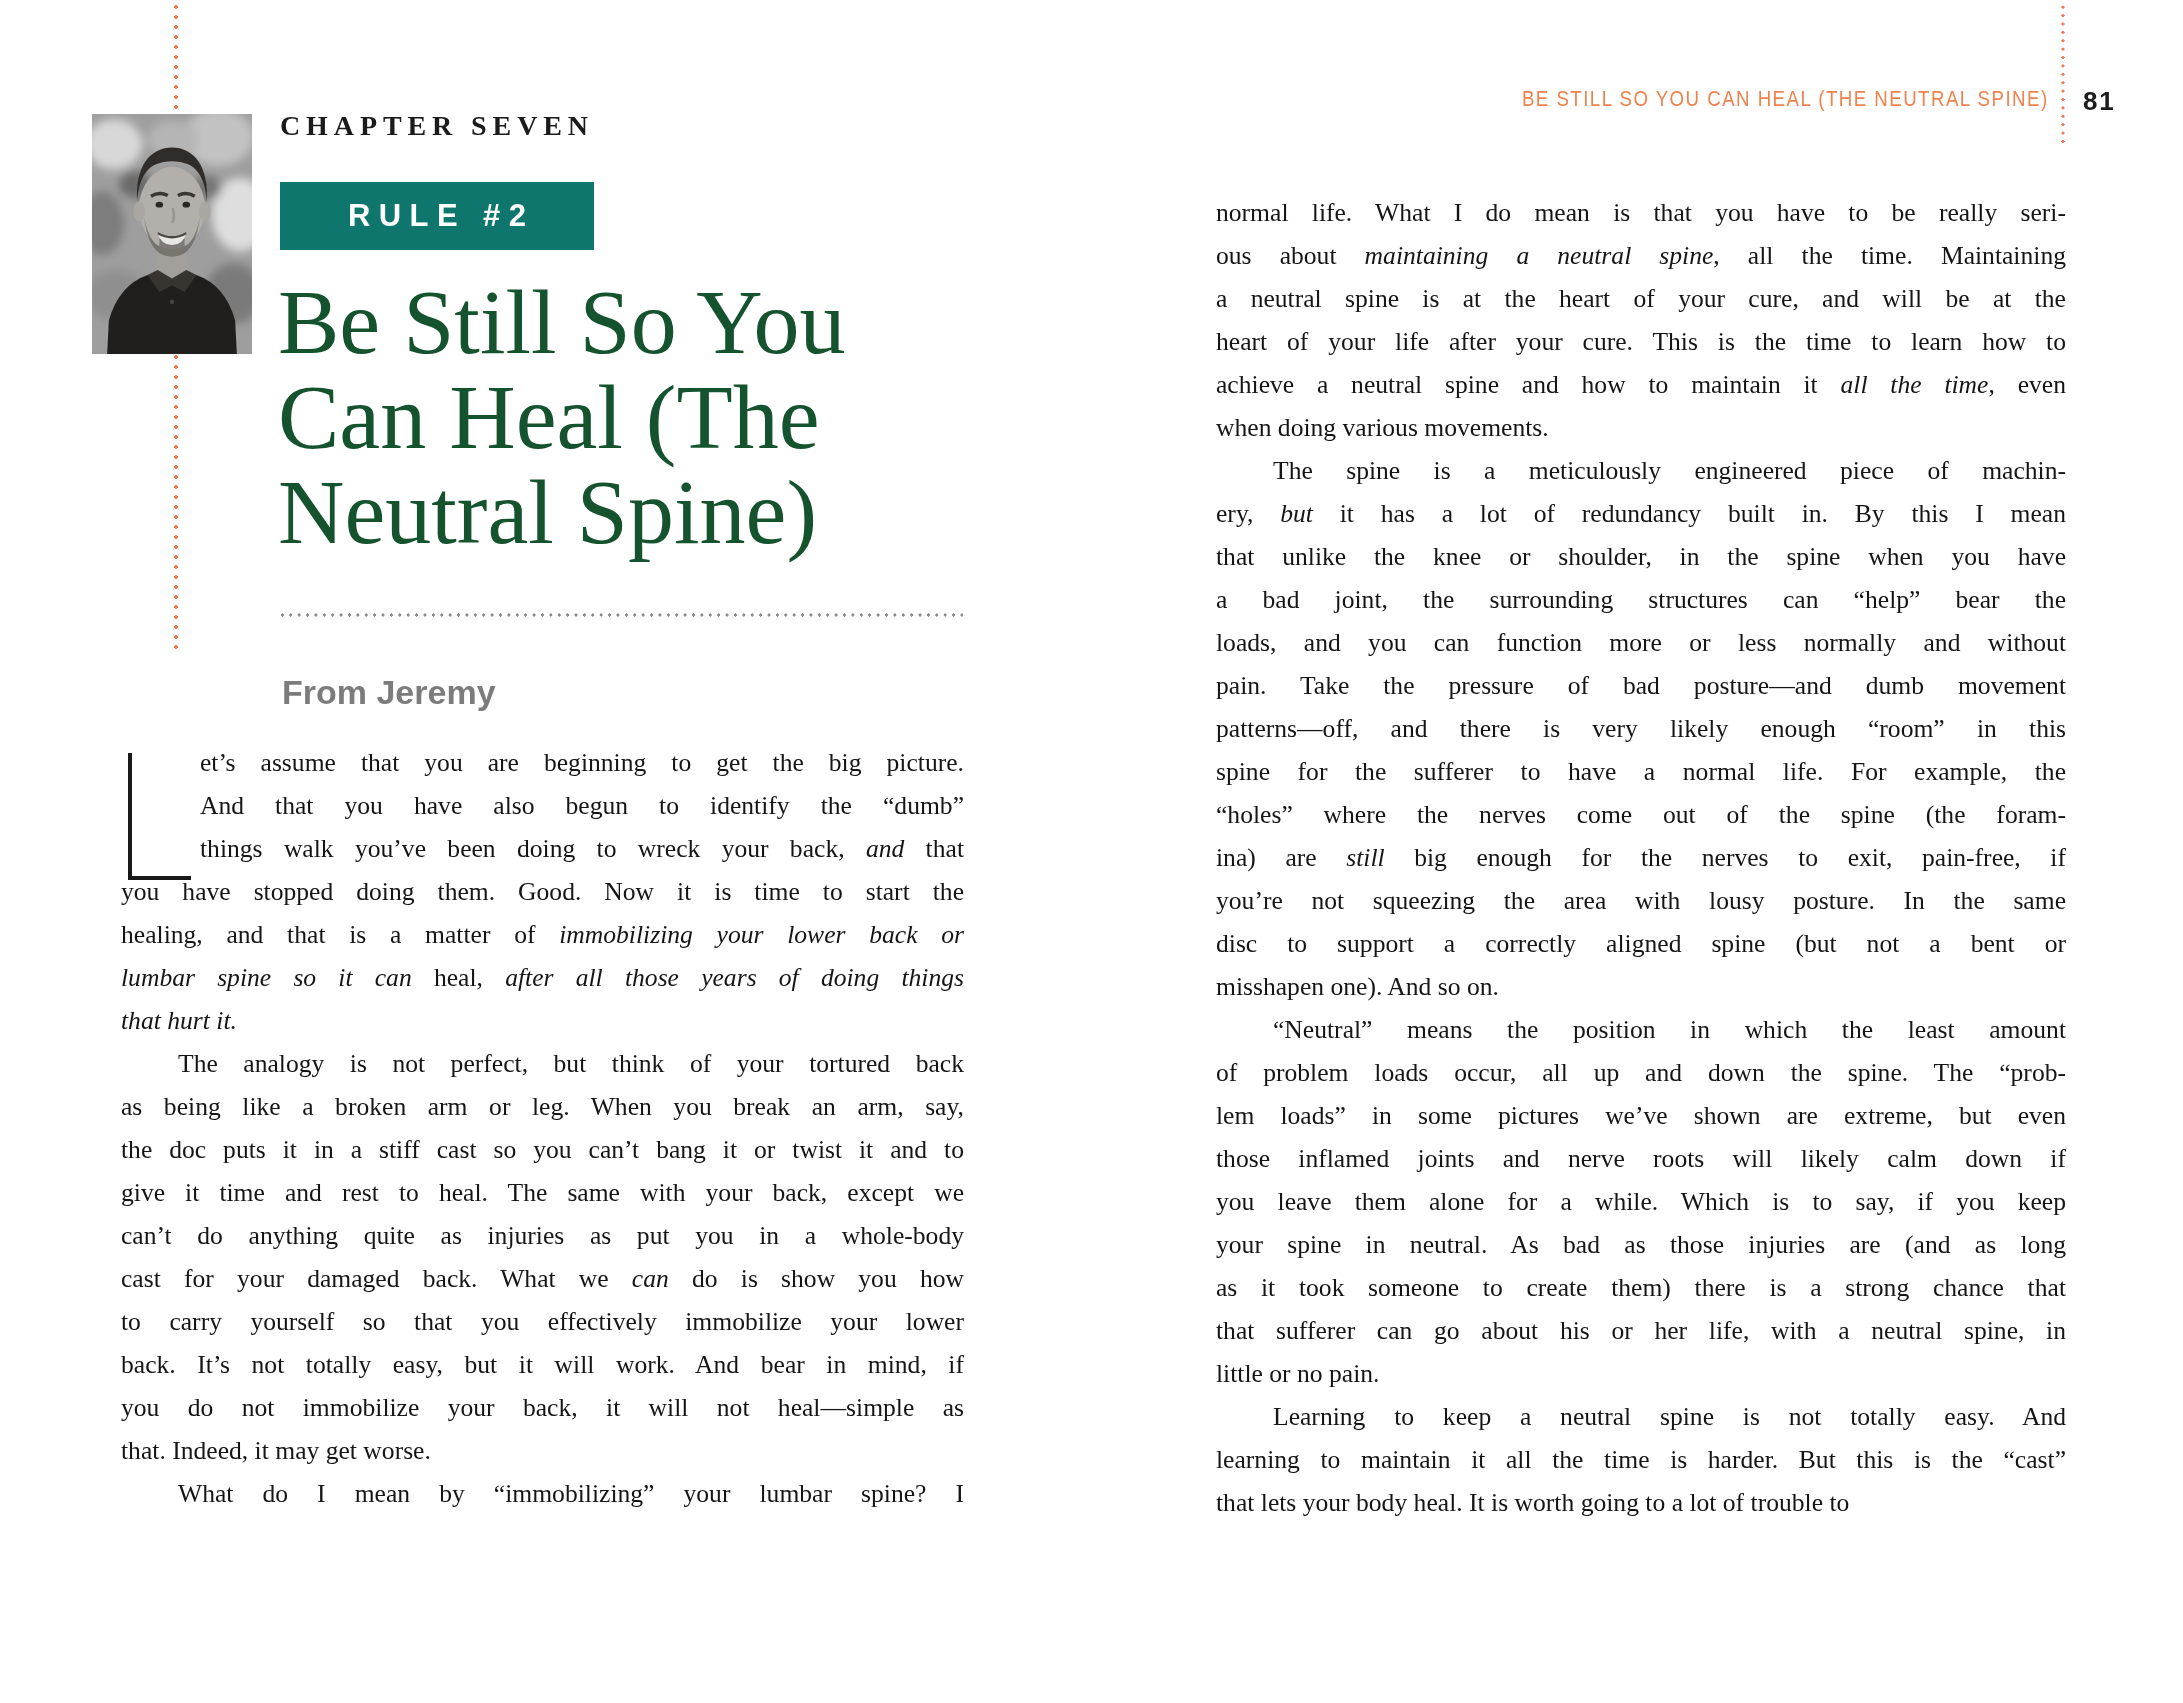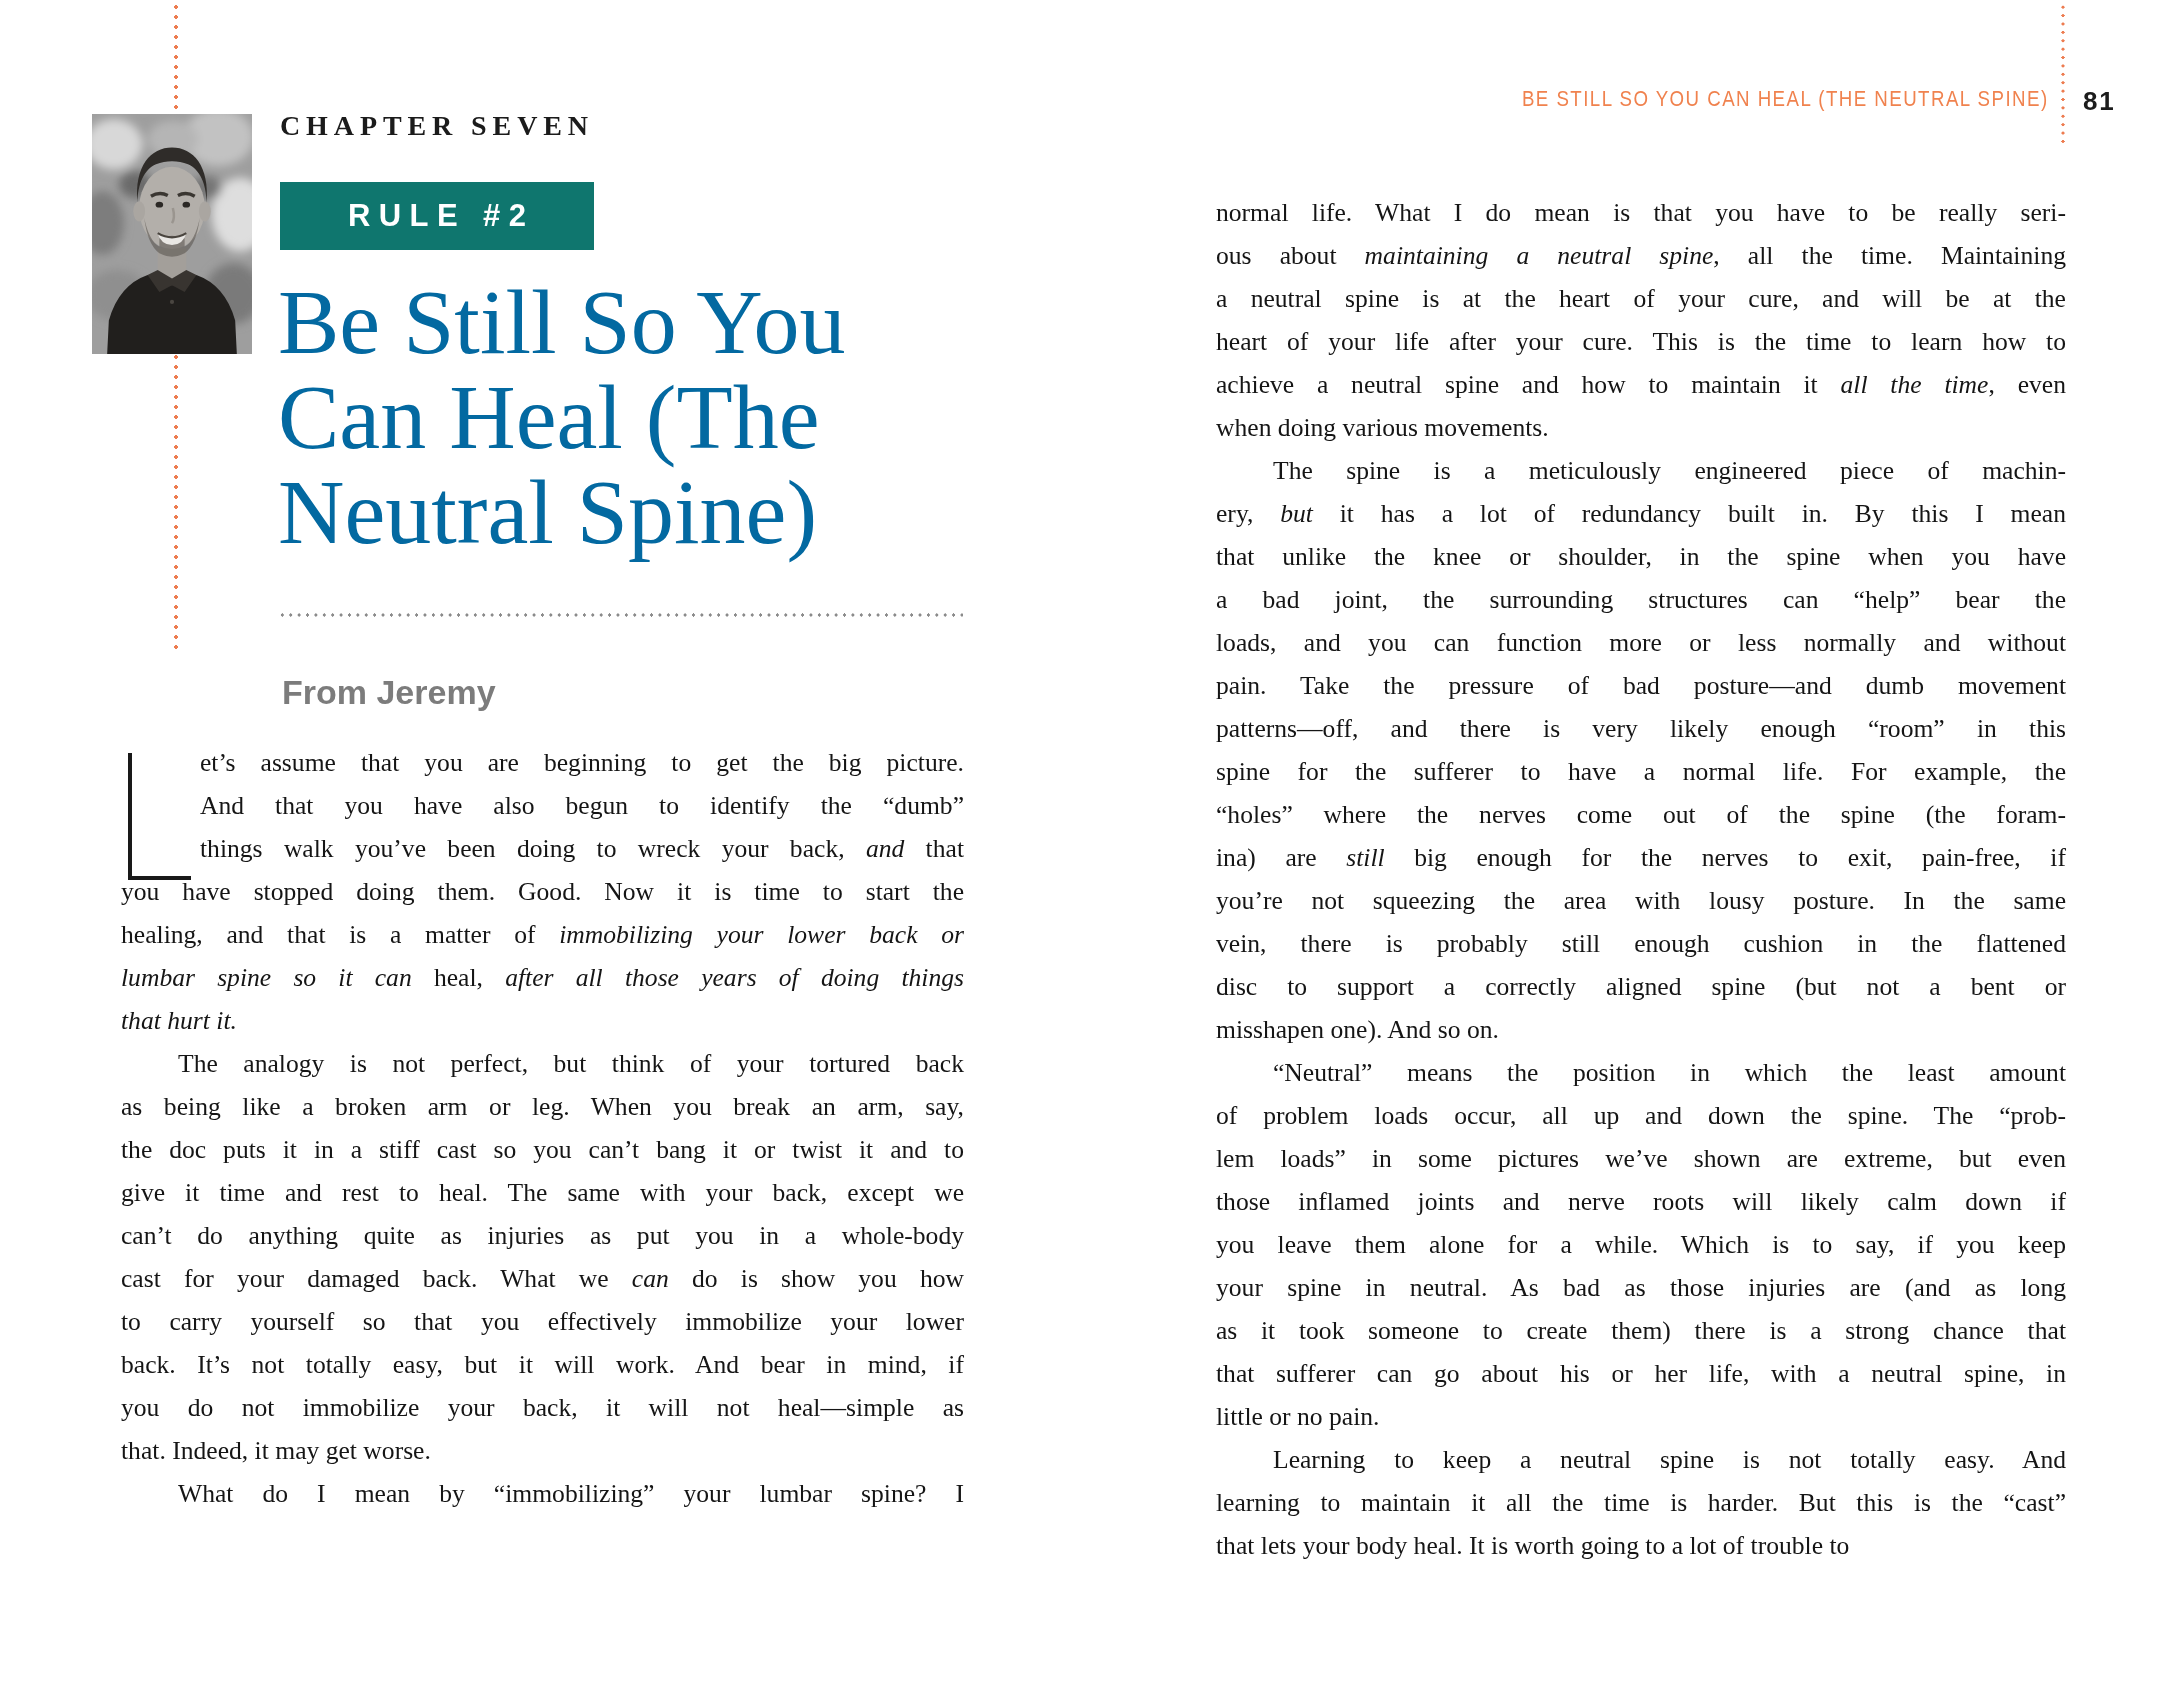--- a/index.html
+++ b/index.html
@@ -33,21 +33,21 @@
     background:#0f766e;display:flex;align-items:center;justify-content:center;
   }
   .rulebox span{
     font-family:"Liberation Sans",sans-serif;font-weight:bold;
     font-size:31px;letter-spacing:8.4px;text-indent:8.4px;color:#ffffff;white-space:nowrap;
   }
   
   .title{
     position:absolute;left:278px;top:275px;width:756px;
     font-family:"Liberation Serif",serif;font-weight:normal;
-    font-size:92px;line-height:95px;color:#0369a1;
+    font-size:92px;line-height:95px;color:#14532d;
   }
   
   .hdots{
     position:absolute;left:280px;top:613px;width:683px;height:4.2px;
     background-image:radial-gradient(1.7px 1.7px at 2.5px 2.1px,#8b8b8b 99%,rgba(255,255,255,0) 100%);
     background-size:8.4px 4.2px;background-repeat:repeat-x;
   }
   
   .byline{
     position:absolute;left:282px;top:673px;
@@ -184,21 +184,20 @@
       <div class="bline"><span>ery, </span><span class="it">but</span><span> it has a lot of redundancy built in. By this I mean</span></div>
       <div class="bline"><span>that unlike the knee or shoulder, in the spine when you have</span></div>
       <div class="bline"><span>a bad joint, the surrounding structures can “help” bear the</span></div>
       <div class="bline"><span>loads, and you can function more or less normally and without</span></div>
       <div class="bline"><span>pain. Take the pressure of bad posture—and dumb movement</span></div>
       <div class="bline"><span>patterns—off, and there is very likely enough “room” in this</span></div>
       <div class="bline"><span>spine for the sufferer to have a normal life. For example, the</span></div>
       <div class="bline"><span>“holes” where the nerves come out of the spine (the foram-</span></div>
       <div class="bline"><span>ina) are </span><span class="it">still</span><span> big enough for the nerves to exit, pain-free, if</span></div>
       <div class="bline"><span>you’re not squeezing the area with lousy posture. In the same</span></div>
-      <div class="bline"><span>vein, there is probably still enough cushion in the flattened</span></div>
       <div class="bline"><span>disc to support a correctly aligned spine (but not a bent or</span></div>
       <div class="bline last"><span>misshapen one). And so on.</span></div>
       <div class="bline ind"><span>“Neutral” means the position in which the least amount</span></div>
       <div class="bline"><span>of problem loads occur, all up and down the spine. The “prob-</span></div>
       <div class="bline"><span>lem loads” in some pictures we’ve shown are extreme, but even</span></div>
       <div class="bline"><span>those inflamed joints and nerve roots will likely calm down if</span></div>
       <div class="bline"><span>you leave them alone for a while. Which is to say, if you keep</span></div>
       <div class="bline"><span>your spine in neutral. As bad as those injuries are (and as long</span></div>
       <div class="bline"><span>as it took someone to create them) there is a strong chance that</span></div>
       <div class="bline"><span>that sufferer can go about his or her life, with a neutral spine, in</span></div>

